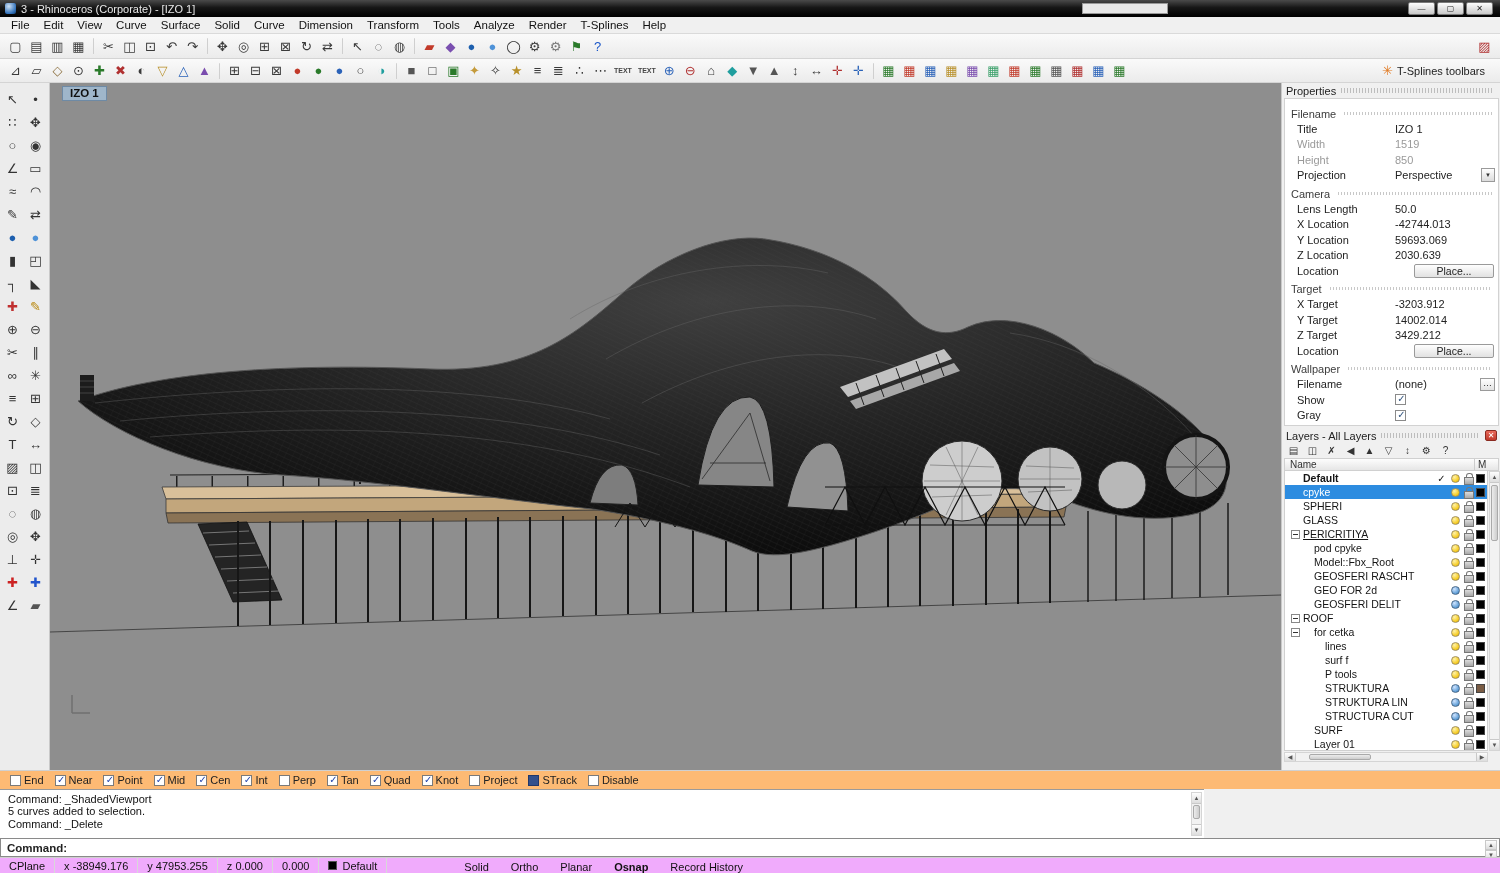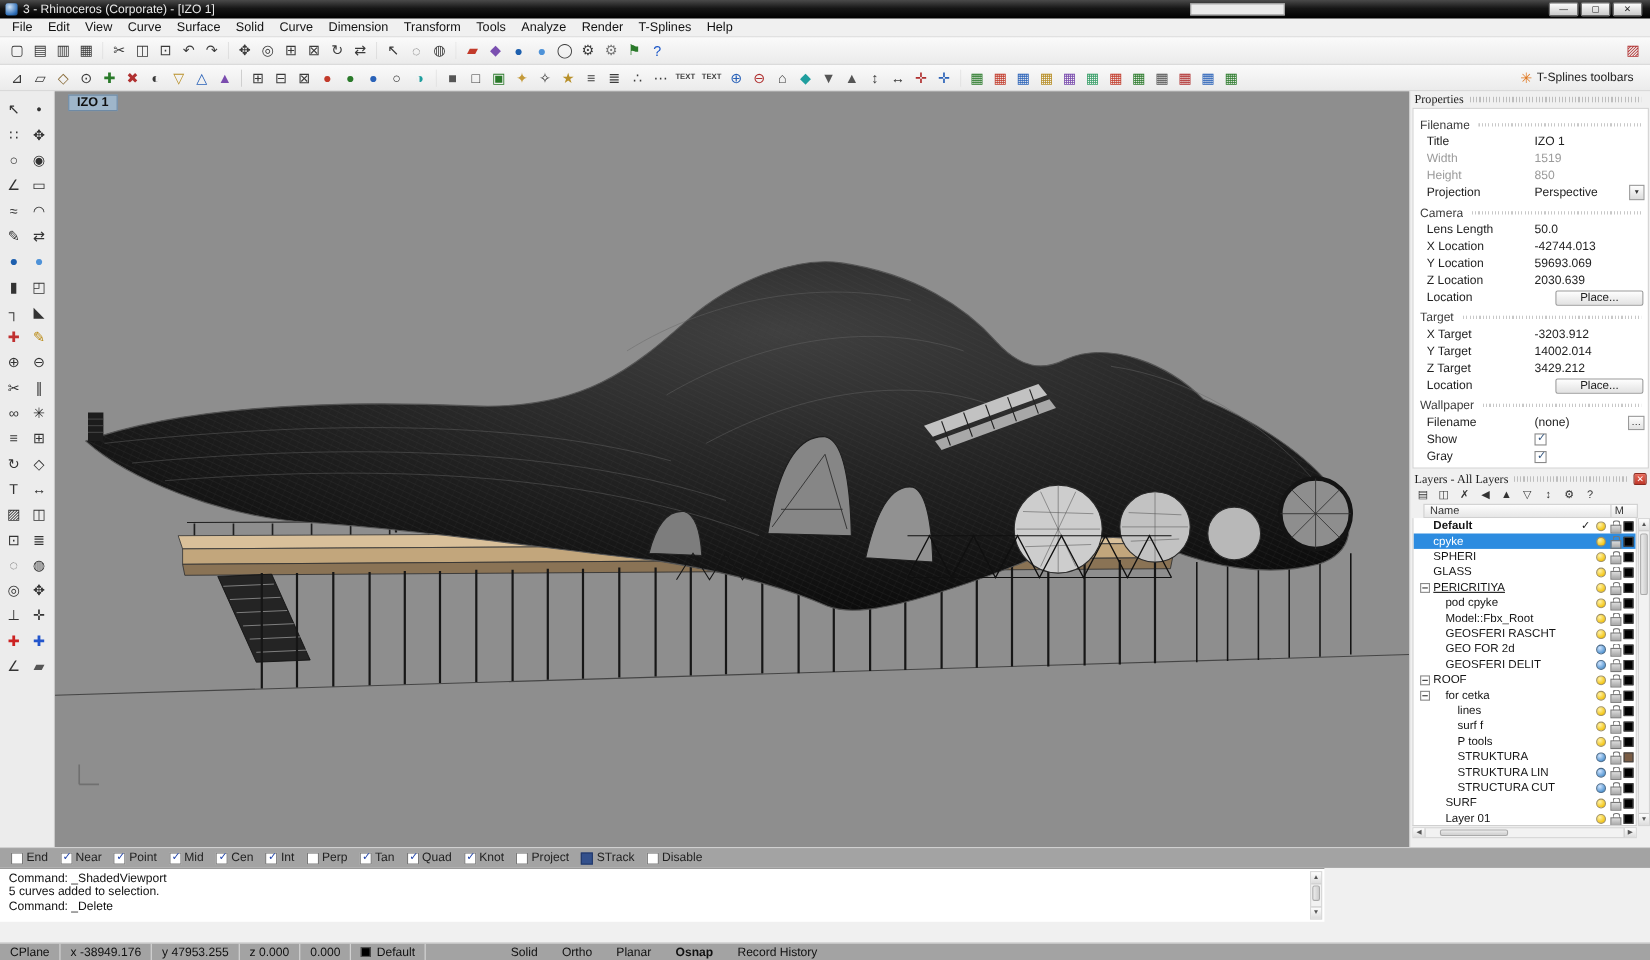--- a/index.html
+++ b/index.html
@@ -46,21 +46,21 @@
 
   
   #viewport { position:absolute; left:50px; top:83px; width:1231px; height:687px; background:#8e8e8e; overflow:hidden; }
   .viewport-label { position:absolute; top:3px; left:12px; z-index:5; background:#9fb6ca; border:1px solid #6e8aa5;
     padding:0 7px 1px 7px; font-size:11.5px; font-weight:bold; color:#101010; }
   .model-svg { position:absolute; left:0; top:0; width:100%; height:100%; }
 
   
   #right-panel { position:absolute; left:1281px; top:83px; width:219px; height:687px; background:#f0f0f0;
     border-left:1px solid #c9c9c9; font-size:11px; }
-  .panel-header { display:flex; align-items:center; height:15px; padding:0 4px; color:#222;font-family:Liberation Serif, serif; }
+  .panel-header { display:flex; align-items:center; height:15px; padding:0 4px; color:#222; }
   .grip { flex:1; height:5px; margin:0 5px;
     background:repeating-linear-gradient(90deg,#bdbdbd 0 1px,transparent 1px 3px); }
   .panel-close { width:12px; height:11px; background:linear-gradient(#e96a5a,#c0392b); border:1px solid #8a2a20;
     color:#fff; font-size:8px; line-height:10px; text-align:center; border-radius:2px; flex:none; }
 
   #properties-panel { position:absolute; left:0; top:0; width:219px; height:345px; }
   .props-body { position:absolute; left:2px; right:2px; top:15px; bottom:2px; background:#fff; border:1px solid #d2d2d2; padding-top:4px; overflow:hidden; }
   .prow { display:flex; align-items:center; height:15.4px; padding-left:12px; color:#222; }
   .prow .plabel { width:98px; flex:none; white-space:nowrap; overflow:hidden; }
   .prow .pval { flex:1; min-width:0; white-space:nowrap; }
@@ -79,21 +79,21 @@
   .prow.mod-browse .pwidget { display:block; width:15px; height:13px; margin-left:auto; margin-right:3px;
     border:1px solid #9a9a9a; background:linear-gradient(#fefefe,#e2e2e2); text-align:center; line-height:9px; font-size:9px; }
   .prow.mod-browse .pwidget::after { content:"…"; }
   .prow.mod-checkbox .pwidget { display:block; width:11px; height:11px; border:1px solid #8a8a8a; background:#fff; position:relative; }
   .prow.mod-checkbox.mod-checked .pwidget::after { content:"✓"; position:absolute; left:0; top:-2px; width:11px;
     text-align:center; color:#33557f; font-size:10px; }
 
   #layers-panel { position:absolute; left:0; top:345px; width:219px; height:342px; }
   .ltb { display:flex; gap:4px; padding:1px 4px; align-items:center; height:15px; }
   .ltb-icon { width:15px; height:13px; font-size:10px; display:flex; align-items:center; justify-content:center; color:#333; }
-  .lcolhdr { display:flex; height:13px; margin:0 12px; background:linear-gradient(#fdfdfd,#e6e6e6);
+  .lcolhdr { display:flex; height:13px; margin:0 2px; background:linear-gradient(#fdfdfd,#e6e6e6);
     border:1px solid #d0d0d0; font-size:10px; color:#333; align-items:center; }
   .lcol-name { flex:1; padding-left:5px; }
   .lcol-mat { flex:none; width:24px; border-left:1px solid #ccc; padding-left:3px; overflow:hidden; white-space:nowrap; }
   .llist { position:absolute; left:2px; right:13px; top:43px; height:280px; background:#fff; border:1px solid #d0d0d0;
     border-top:none; overflow:hidden; }
   .lrow { display:flex; align-items:center; height:14px; font-size:10.5px; color:#151515; padding:0 2px 0 5px; }
   .lexpand { flex:none; width:11px; height:9px; position:relative; visibility:hidden; }
   .lrow.mod-expand .lexpand { visibility:visible; }
   .lexpand::before { content:""; position:absolute; left:1px; top:0; width:7px; height:7px; border:1px solid #888; background:#fff; }
   .lexpand::after { content:""; position:absolute; left:3px; top:4px; width:5px; height:1px; background:#333; }
@@ -121,42 +121,42 @@
   #layers-vscroll { right:1px; top:43px; height:280px; }
   .hscroll { position:absolute; left:2px; right:13px; top:324px; height:10px; background:#f2f2f2; border:1px solid #d5d5d5; }
   .hscroll .arrh { position:absolute; top:0; width:11px; height:8px; font-size:6px; text-align:center; line-height:8px; color:#555;
     background:linear-gradient(#fdfdfd,#ddd); }
   .hscroll .arrh.left { left:0; border-right:1px solid #c9c9c9; }
   .hscroll .arrh.right { right:0; border-left:1px solid #c9c9c9; }
   .hscroll .thumbh { position:absolute; left:24px; top:1px; width:62px; height:6px;
     background:linear-gradient(#ececec,#cdcdcd); border:1px solid #aaa; border-radius:2px; }
 
   
-  #osnap-bar { position:absolute; left:0; top:770px; width:1500px; height:19px; background:#a3a3a3;
+  #osnap-bar { position:absolute; left:0; top:770px; width:1500px; height:19px; background:#fdba74;
     border-top:1px solid #d0d0d0; display:flex; align-items:center; gap:11px; padding-left:10px; }
   .osnap-item { display:flex; align-items:center; gap:3px; }
   .oscheck { width:11px; height:11px; background:#fff; border:1px solid #7a7a7a; position:relative; flex:none; }
   .osnap-item.mod-checked .oscheck::after { content:"✓"; position:absolute; left:0; top:-2px; width:11px;
     text-align:center; color:#2244aa; font-size:10px; }
   .osnap-item.mod-filled .oscheck { background:#33508c; border-color:#22386a; }
 
   
   #command-history { position:absolute; left:0; top:789px; width:1204px; height:49px; background:#fff;
     border-top:1px solid #9a9a9a; padding:3px 8px; line-height:12.3px; font-size:11px; color:#111; }
   #history-vscroll { right:2px; top:2px; height:44px; }
   #command-prompt { position:absolute; left:0; top:838px; width:1500px; height:19px; background:#fff;
     border:1px solid #8a8a8a; display:flex; align-items:center; padding-left:6px; font-size:11.5px; }
   .prompt-text { font-weight:bold; }
   .prompt-scroll { position:absolute; right:2px; top:1px; bottom:1px; width:12px; display:flex; flex-direction:column; }
   .prompt-scroll span { flex:1; font-size:6px; text-align:center; line-height:8px; color:#555;
     background:linear-gradient(#fdfdfd,#ddd); border:1px solid #c9c9c9; }
 
   
-  #status-bar { position:absolute; left:0; top:857px; width:1500px; height:16px; background:#a3a3a3;
-    border-top:1px solid #cfcfcf; display:flex; align-items:center; font-size:11px; color:#111; }
+  #status-bar { position:absolute; left:0; top:857px; width:1500px; height:16px; background:#f0abfc;
+    border-top:1px solid #cfcfcf; display:flex; align-items:flex-end; font-size:11px; color:#111; }
   .sseg { padding:0 9px; border-right:1px solid #d8d8d8; height:100%; display:flex; align-items:center; gap:5px; white-space:nowrap; }
   .sswatch { width:9px; height:9px; background:#000; border:1px solid #555; flex:none; }
   .spanes { display:flex; margin-left:66px; }
   .spane { padding:0 11px; white-space:nowrap; }
   .spane.mod-active { font-weight:bold; }
 </style>
 </head>
 <body>
 
 <div id="app">
@@ -796,20 +796,27 @@
     <span style="display:contents">
       
     <div class="hline">Command: _ShadedViewport</div><div class="hline">5 curves added to selection.</div><div class="hline">Command: _Delete</div></span>
     <div class="vscroll" id="history-vscroll">
       <div class="arr">▲</div>
       <div class="thumb" style="top:12px;height:14px;"></div>
       <div class="arr bottom">▼</div>
     </div>
   </div>
 
+  <div id="command-prompt">
+    <span class="prompt-text">Command:</span>
+    <span class="prompt-scroll">
+      <span>▲</span>
+      <span>▼</span>
+    </span>
+  </div>
 
   <div id="status-bar">
     <span class="sseg">CPlane</span>
     <span class="sseg">x -38949.176</span>
     <span class="sseg">y 47953.255</span>
     <span class="sseg">z 0.000</span>
     <span class="sseg">0.000</span>
     <span class="sseg">
       <span class="sswatch"></span>
       <span>Default</span>

